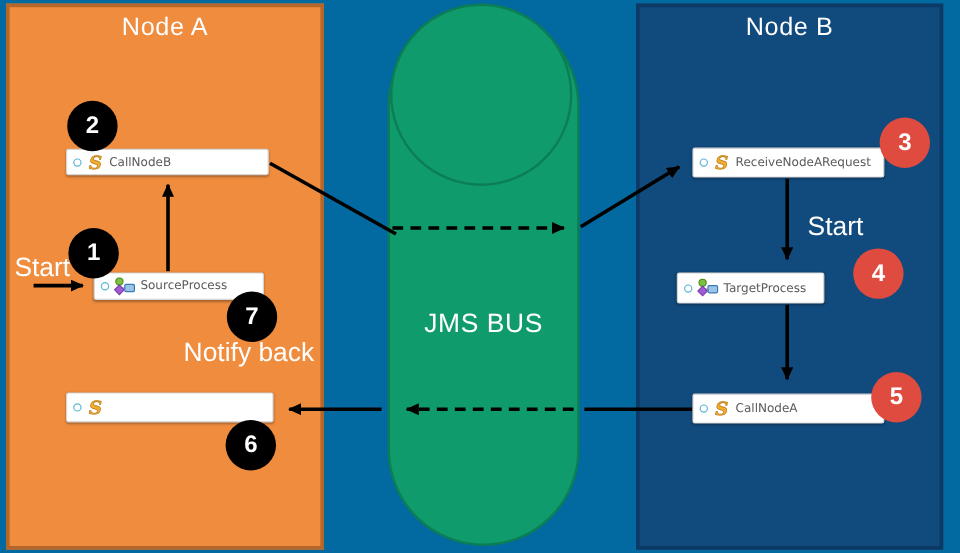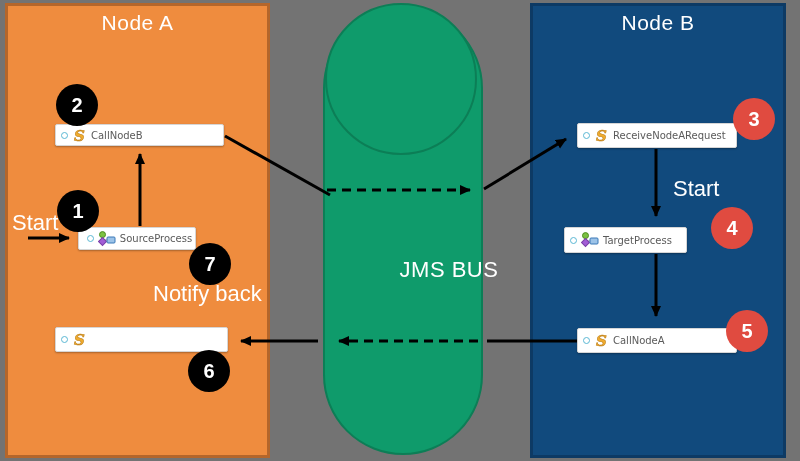--- a/index.html
+++ b/index.html
@@ -1,17 +1,17 @@
 <!DOCTYPE html>
 <html><head>
 <meta charset="utf-8">
 <style>
   html,body{margin:0;padding:0;background:#000;}
   .canvas{
-    position:relative;width:800px;height:461px;background:#737373;overflow:hidden;
+    position:relative;width:800px;height:461px;background:#0369a1;overflow:hidden;
     font-family:"Liberation Sans",sans-serif;
   }
   
   .panel{position:absolute;box-sizing:border-box;}
   .panel-a{left:5px;top:3px;width:265px;height:455px;background:#EF8C3E;border:3px solid #B4662B;}
   .panel-b{left:530px;top:3px;width:256px;height:455px;background:#114A7D;border:3px solid #0D3A64;}
   .panel-title{
     position:absolute;top:5px;left:0;width:100%;text-align:center;
     color:#fff;font-size:21px;letter-spacing:.5px;
   }
@@ -19,35 +19,35 @@
   .bus-body{
     position:absolute;left:323px;top:8px;width:160px;height:447px;
     background:#0F9B6B;border:2px solid #0C7E56;border-radius:82px;box-sizing:border-box;
   }
   .bus-top{
     position:absolute;left:325px;top:3px;width:152px;height:152px;border-radius:50%;
     background:#0F9B6B;border:2px solid #0C7E56;box-sizing:border-box;
   }
   .bus-label{
     position:absolute;left:323px;top:257px;width:160px;text-align:center;
-    color:#fff;font-size:22px;font-weight:500;letter-spacing:.5px;margin-left:46px;
+    color:#fff;font-size:22px;font-weight:500;letter-spacing:.5px;
   }
   
   svg.arrows{position:absolute;left:0;top:0;width:800px;height:461px;}
   
   .activity{
     position:absolute;background:#fff;border:1px solid #D6D6D6;border-radius:2px;
     box-shadow:0 1px 2px rgba(0,0,0,.3);
     display:flex;align-items:center;gap:4px;padding-left:5px;box-sizing:border-box;
     white-space:nowrap;
   }
   .activity .lbl{font-family:"DejaVu Sans",sans-serif;font-size:10px;color:#5A5A5A;}
   .o-ring{width:5px;height:5px;border:1.5px solid #5BB8D4;border-radius:50%;flex:0 0 auto;}
   .act-callnodeb{left:55px;top:124px;width:169px;height:22px;}
-  .act-sourceprocess{left:78px;top:227px;width:118px;height:23px;justify-content:center;}
+  .act-sourceprocess{left:78px;top:227px;width:142px;height:23px;}
   .act-receivenodebresponse{left:55px;top:327px;width:173px;height:25px;}
   .act-receivenodearequest{left:577px;top:123px;width:160px;height:25px;}
   .act-targetprocess{left:564px;top:227px;width:123px;height:26px;}
   .act-callnodea{left:577px;top:328px;width:160px;height:25px;}
   
   .badge{
     position:absolute;width:42px;height:42px;border-radius:50%;
     display:flex;align-items:center;justify-content:center;
     color:#fff;font-size:20px;font-weight:bold;
   }

